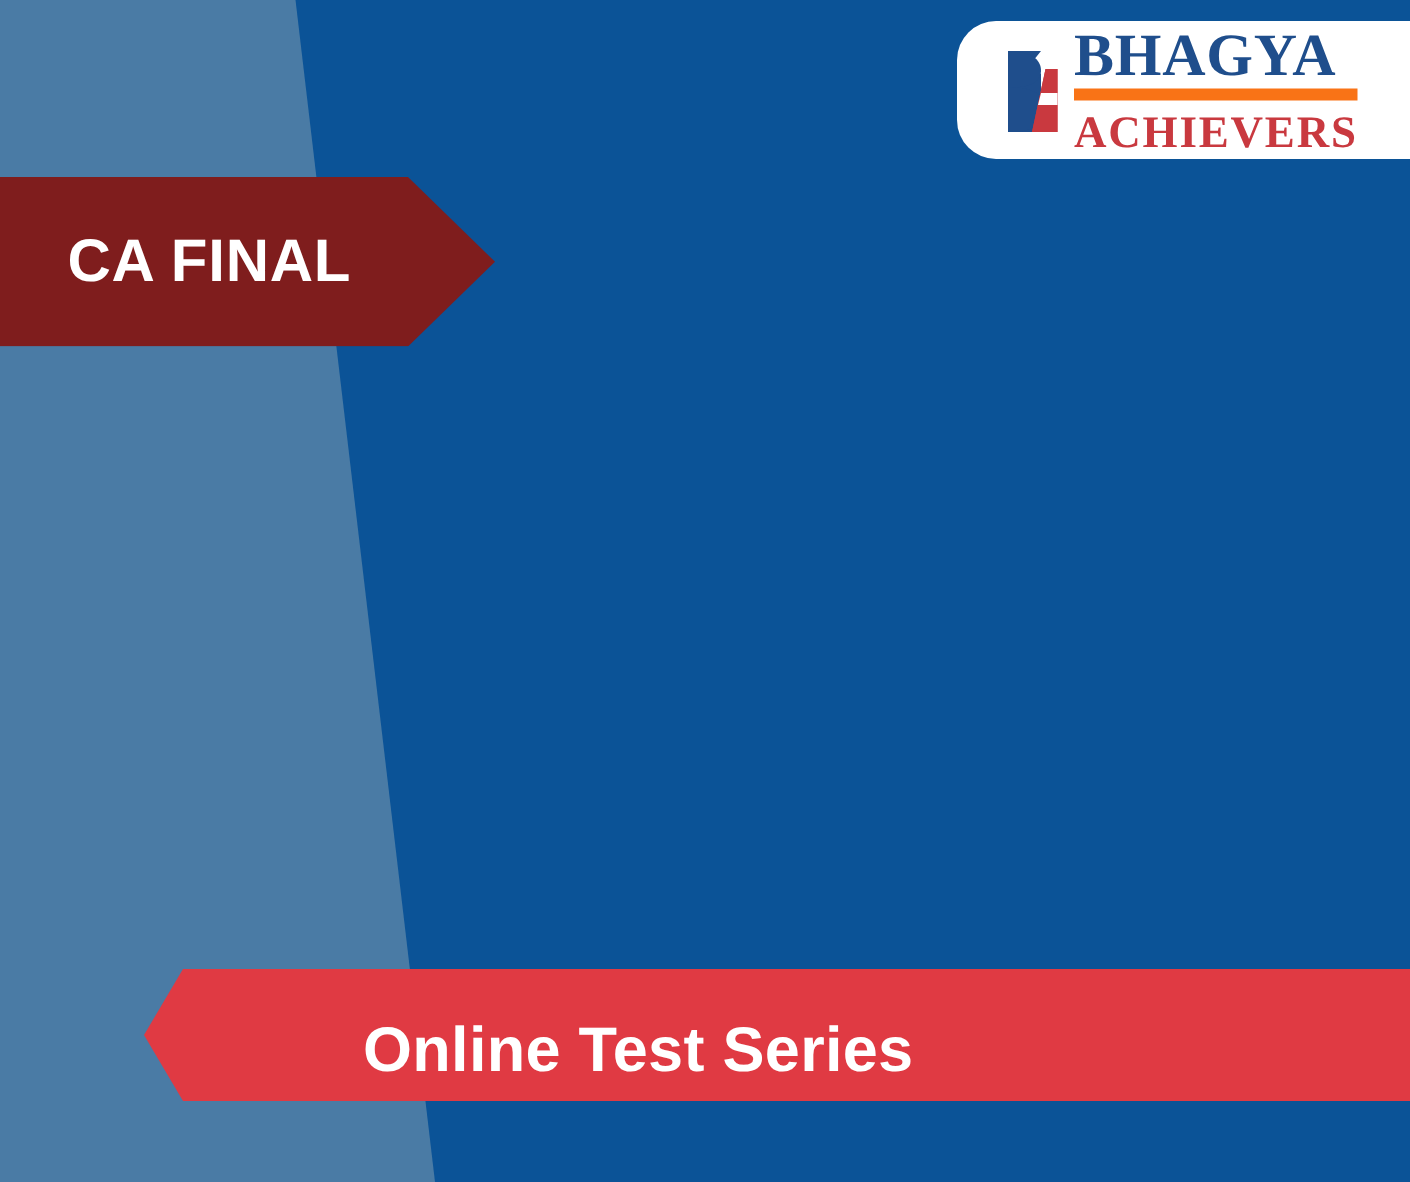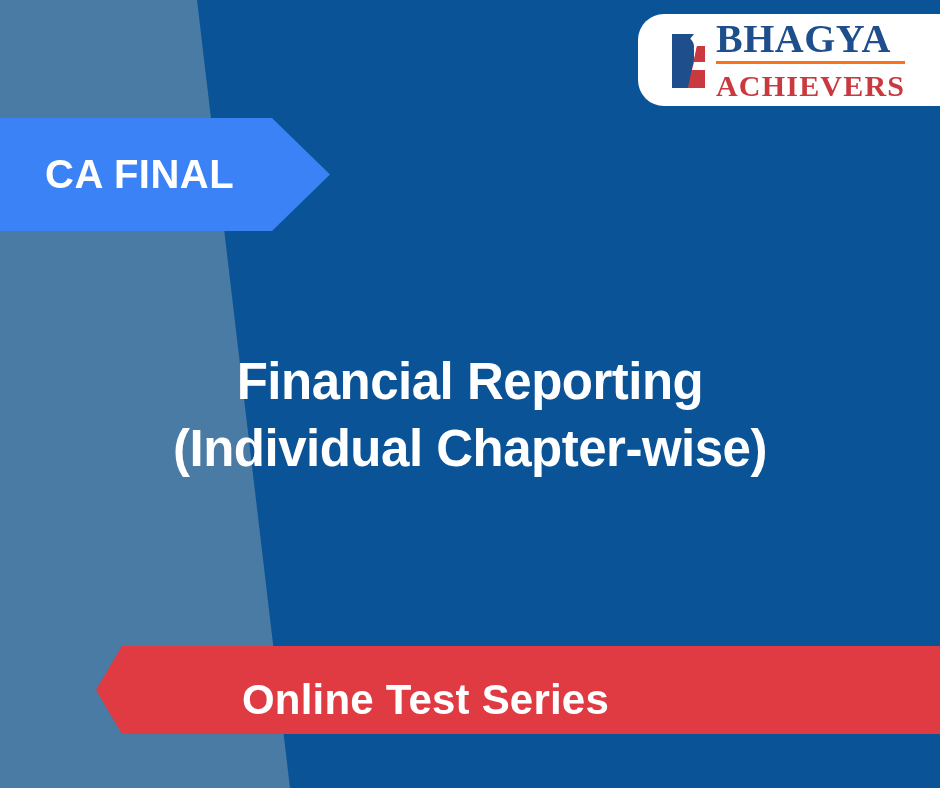--- a/index.html
+++ b/index.html
@@ -60,40 +60,40 @@
     flex-direction: column;
     line-height: 1;
     margin-left: -2px;
   }
   .logo-bhagya {
     font-family: "Liberation Serif", serif;
     font-weight: bold;
     font-size: 40px;
     color: #1F4E8C;
     letter-spacing: 0.5px;
-    border-bottom: 3px solid #f97316;
+    border-bottom: 8px solid #f97316;
     padding-bottom: 2px;
   }
   .logo-achievers {
     font-family: "Liberation Serif", serif;
     font-weight: bold;
     font-size: 30px;
     color: #C9393F;
     letter-spacing: 1.2px;
     padding-top: 7px;
   }
 
   
   .cat-banner {
     position: absolute;
     left: 0;
     top: 118px;
     width: 330px;
     height: 113px;
-    background: #3b82f6;
+    background: #7f1d1d;
     clip-path: polygon(0 0, 272px 0, 330px 56.5px, 272px 113px, 0 113px);
     display: flex;
     align-items: center;
   }
   .cat-label {
     color: #ffffff;
     font-size: 40px;
     font-weight: bold;
     letter-spacing: 0.5px;
     padding-left: 45px;
@@ -162,22 +162,18 @@
     <div class="logo-words">
       <span class="logo-bhagya">BHAGYA</span>
       <span class="logo-achievers">ACHIEVERS</span>
     </div>
   </div>
 
   <div class="cat-banner">
     <span class="cat-label">CA FINAL</span>
   </div>
 
-  <div class="title-block">
-    <div class="title-line">Financial Reporting</div>
-    <div class="title-line">(Individual Chapter-wise)</div>
-  </div>
 
   <div class="cta-ribbon">
     <span class="cta-label">Online Test Series</span>
   </div>
 
 </div>
 
 </body></html>

